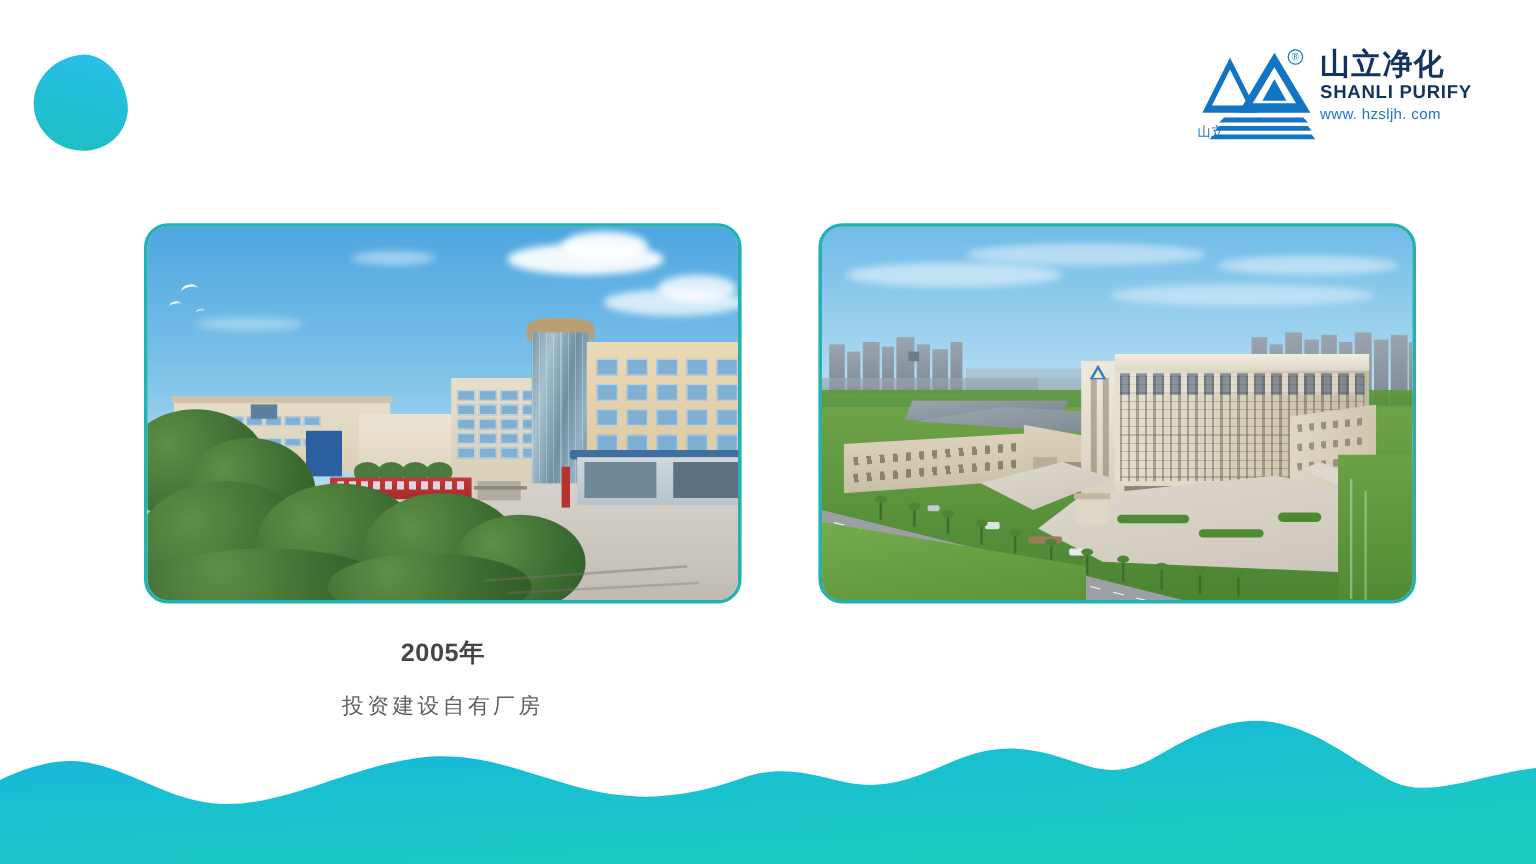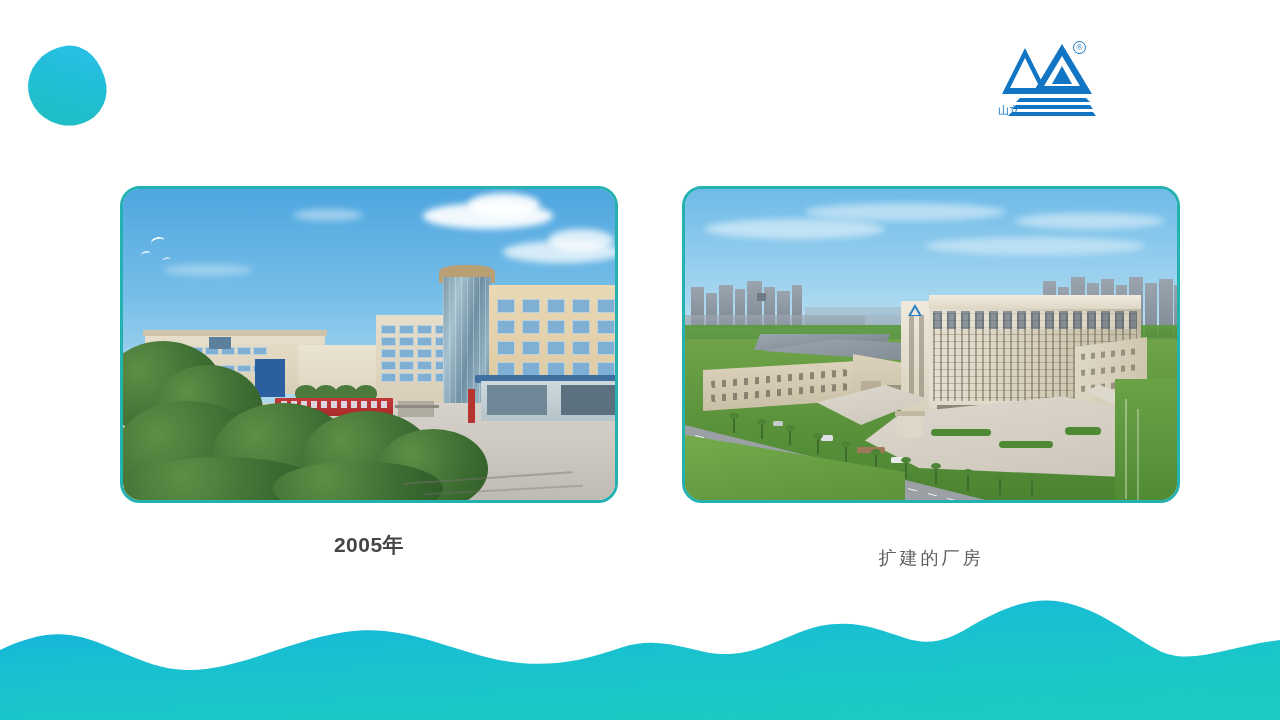--- a/index.html
+++ b/index.html
@@ -262,20 +262,25 @@
       <polygon points="25,22 40,52 10,52" fill="#FFFFFF"></polygon>
       <polygon points="62,8 92,58 32,58" fill="#1175C4"></polygon>
       <polygon points="62,20 80,50 44,50" fill="#FFFFFF"></polygon>
       <polygon points="62,30 72,48 52,48" fill="#1175C4"></polygon>
       <path d="M20 62 L86 62 L90 66 L16 66 Z" fill="#1175C4"></path>
       <path d="M16 69 L90 69 L93 73 L12 73 Z" fill="#1175C4"></path>
       <path d="M12 76 L93 76 L96 80 L8 80 Z" fill="#1175C4"></path>
     </svg>
     <div class="logo-reg">®</div>
     <div class="logo-cn-small">山立</div>
+    <div class="logo-text">
+      <div class="logo-cn">山立净化</div>
+      <div class="logo-en">SHANLI PURIFY</div>
+      <div class="logo-url">www. hzsljh. com</div>
+    </div>
   </div>
 
   <div class="card left">
     <div class="photo-frame">
       <div class="photo-inner">
         <div class="sky-2005"></div>
 
         <div class="cl" style="left:300px;top:14px;width:130px;height:26px;"></div>
         <div class="cl" style="left:345px;top:4px;width:72px;height:24px;"></div>
         <div class="cl" style="left:380px;top:52px;width:118px;height:22px;opacity:.8;"></div>
@@ -530,24 +535,24 @@
 
         <div style="position:absolute;left:246px;top:240px;width:60px;height:7px;background:#4e8a34;border-radius:4px;"></div>
         <div style="position:absolute;left:314px;top:252px;width:54px;height:7px;background:#4e8a34;border-radius:4px;"></div>
         <div style="position:absolute;left:380px;top:238px;width:36px;height:8px;background:#4e8a34;border-radius:5px;"></div>
       </div>
     </div>
   </div>
 
   <div class="caption left">
     <div class="cap-year">2005年</div>
+    <div class="cap-desc">投资建设自有厂房</div>
   </div>
 
   <div class="caption right">
-    <div class="cap-desc">扩建的厂房</div>
   </div>
 
   <svg class="wave" viewBox="0 0 1280 130" preserveAspectRatio="none">
     <defs>
       <linearGradient id="waveGrad" x1="0" y1="0" x2="0.55" y2="1">
         <stop offset="0%" stop-color="#12ACE0"></stop>
         <stop offset="45%" stop-color="#19C0D2"></stop>
         <stop offset="100%" stop-color="#1BCBC2"></stop>
       </linearGradient>
     </defs>

